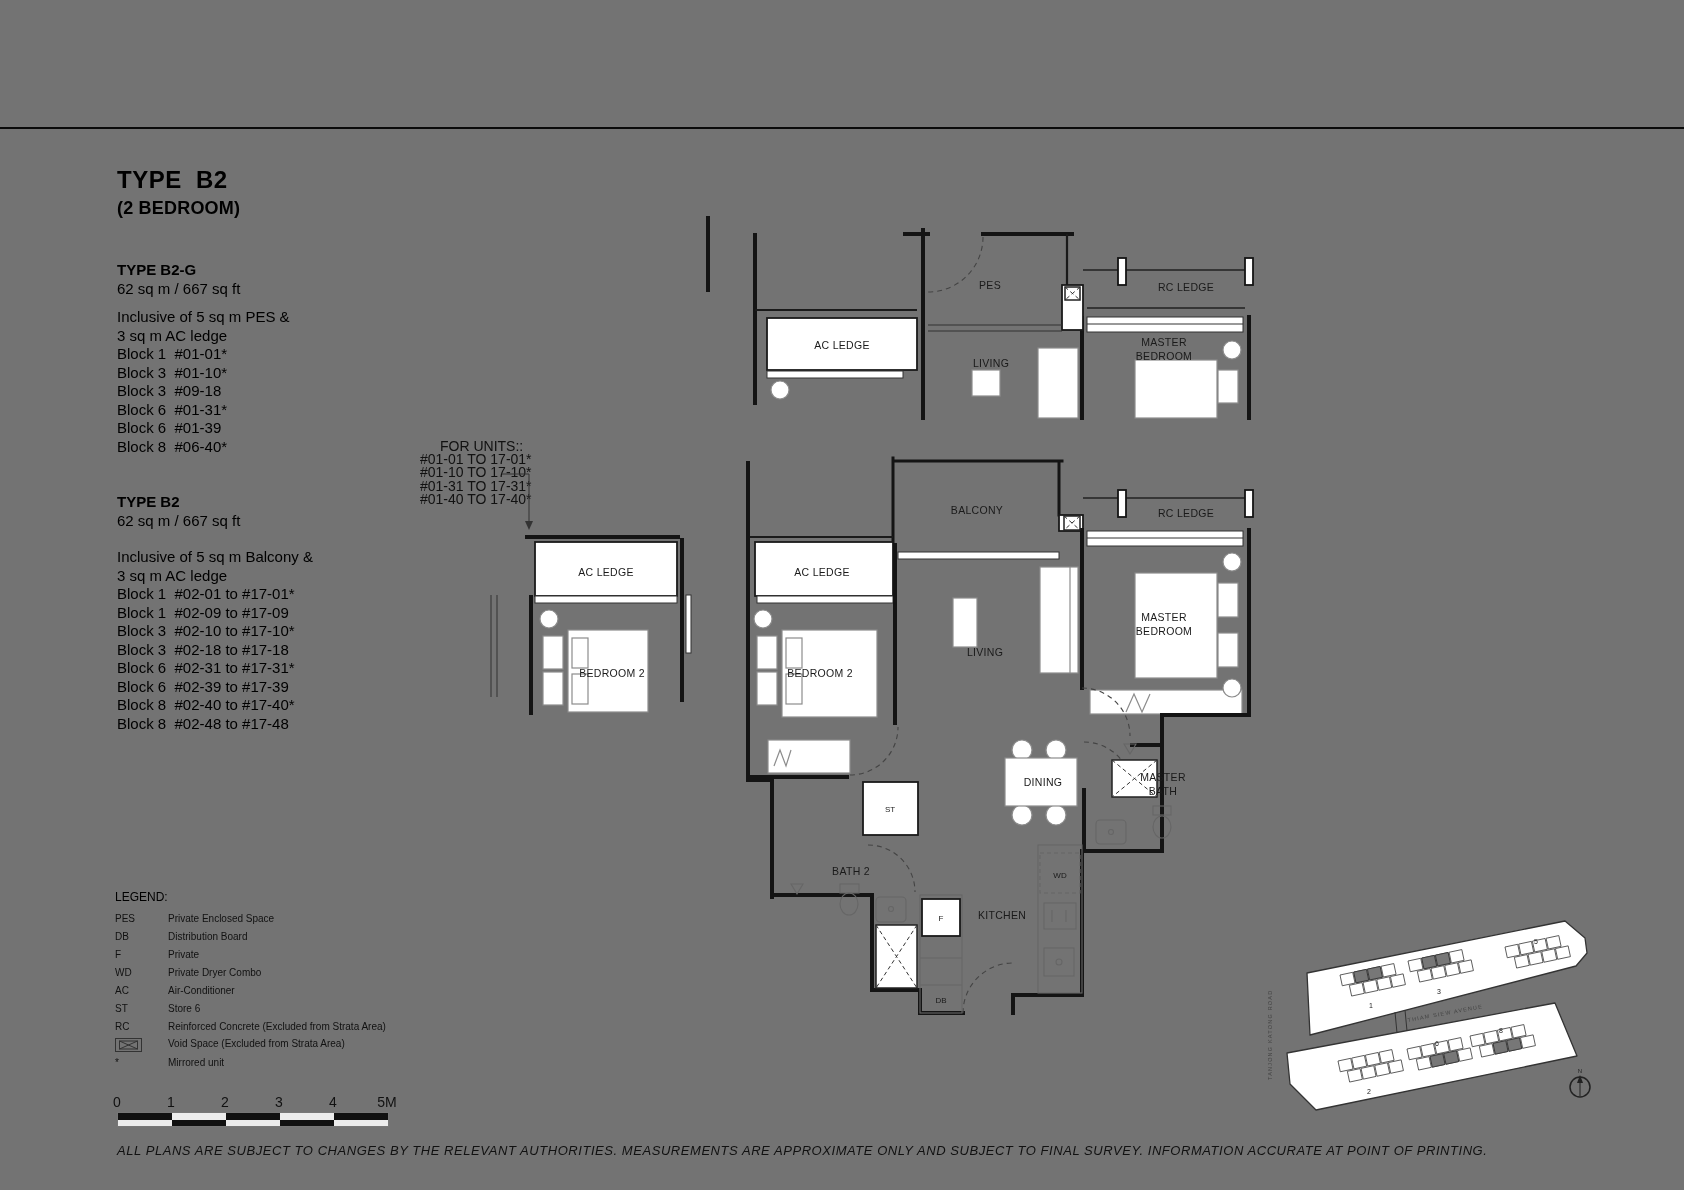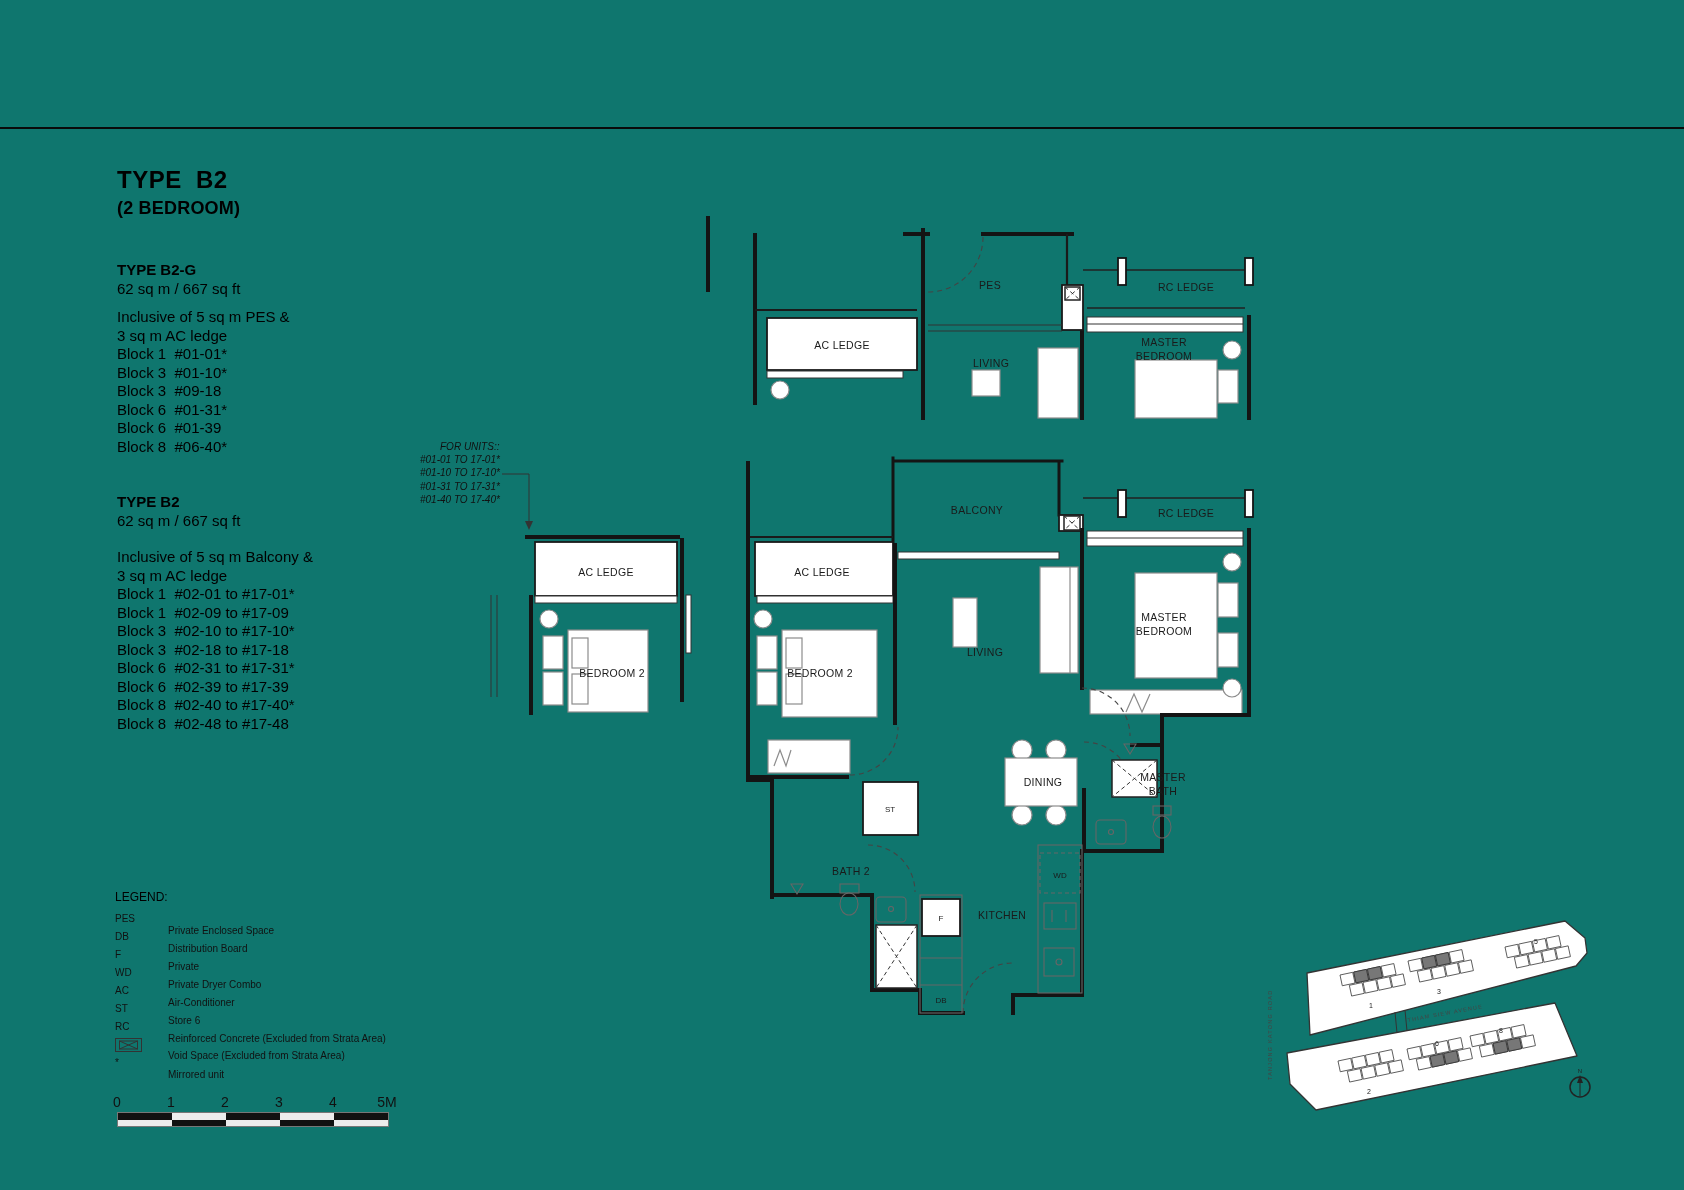--- a/index.html
+++ b/index.html
@@ -1,30 +1,30 @@
 <!DOCTYPE html>
 <html><head>
 <meta charset="utf-8">
 <style>
   html,body{margin:0;padding:0;background:#fff;}
-  .page{position:relative;width:1684px;height:1190px;background:#0f766e;overflow:hidden;
+  .page{position:relative;width:1684px;height:1190px;background:#737373;overflow:hidden;
         font-family:"Liberation Sans",sans-serif;color:#000;}
   .abs{position:absolute;}
   .top-rule{position:absolute;left:0;top:127px;width:1684px;height:2px;background:#0a0a0a;}
   .title{position:absolute;left:117px;top:166px;font-size:24px;font-weight:bold;letter-spacing:.5px;white-space:pre;}
   .subtitle{position:absolute;left:117px;top:198px;font-size:18px;font-weight:bold;letter-spacing:.2px;}
   .spec{position:absolute;left:117px;font-size:15px;line-height:18.5px;}
   .spec .b{font-weight:bold;}
   .pre{white-space:pre;}
-  .forunits{position:absolute;left:420px;top:440px;font-size:10px;line-height:13.2px;color:#111;font-style:italic;}
+  .forunits{position:absolute;left:420px;top:440px;font-size:14px;line-height:13.2px;color:#111;}
   .forunits .fu-head{padding-left:20px;}
   .legend-head{position:absolute;left:115px;top:890px;font-size:12px;}
   .legend-row{position:absolute;left:115px;width:420px;height:14px;font-size:10px;color:#111;}
   .legend-row .term{position:absolute;left:0;top:0;}
-  .legend-row .desc{position:absolute;left:53px;top:0;margin-top:12px;}
+  .legend-row .desc{position:absolute;left:53px;top:0;}
   .legend-row .icon{position:absolute;left:0;top:0;}
   .scale-num{position:absolute;top:1094px;width:30px;text-align:center;font-size:14px;color:#111;}
   .scalebar{position:absolute;left:117px;top:1112px;width:270px;height:13px;border:1px solid #777;background:#ececec;}
   .seg{position:absolute;background:#111;width:54px;height:6.5px;}
   .disclaimer{position:absolute;left:117px;top:1143px;font-size:13px;font-style:italic;letter-spacing:.55px;color:#111;white-space:nowrap;}
   
   .wall4{stroke:#141414;stroke-width:4;fill:none;stroke-linecap:square;}
   .wall3{stroke:#141414;stroke-width:3;fill:none;stroke-linecap:square;}
   .wall2{stroke:#1a1a1a;stroke-width:2.2;fill:none;}
   .thin{stroke:#333;stroke-width:1;fill:none;}
@@ -391,14 +391,15 @@
     <text class="site-road" transform="translate(1408,1022) rotate(-10.5)">THIAM    SIEW    AVENUE</text>
 
     <g>
       <circle cx="1580" cy="1087" r="10" fill="none" stroke="#222" stroke-width="1.5"></circle>
       <path d="M1580,1080 V1096" stroke="#222" stroke-width="1"></path>
       <path d="M1577,1083 L1583,1083 L1580,1075 Z" fill="#222"></path>
       <text class="site-n" x="1580" y="1073">N</text>
     </g>
   </svg>
 
+  <div class="disclaimer">ALL PLANS ARE SUBJECT TO CHANGES BY THE RELEVANT AUTHORITIES. MEASUREMENTS ARE APPROXIMATE ONLY AND SUBJECT TO FINAL SURVEY. INFORMATION ACCURATE AT POINT OF PRINTING.</div>
 
 </div>
 
 </body></html>

